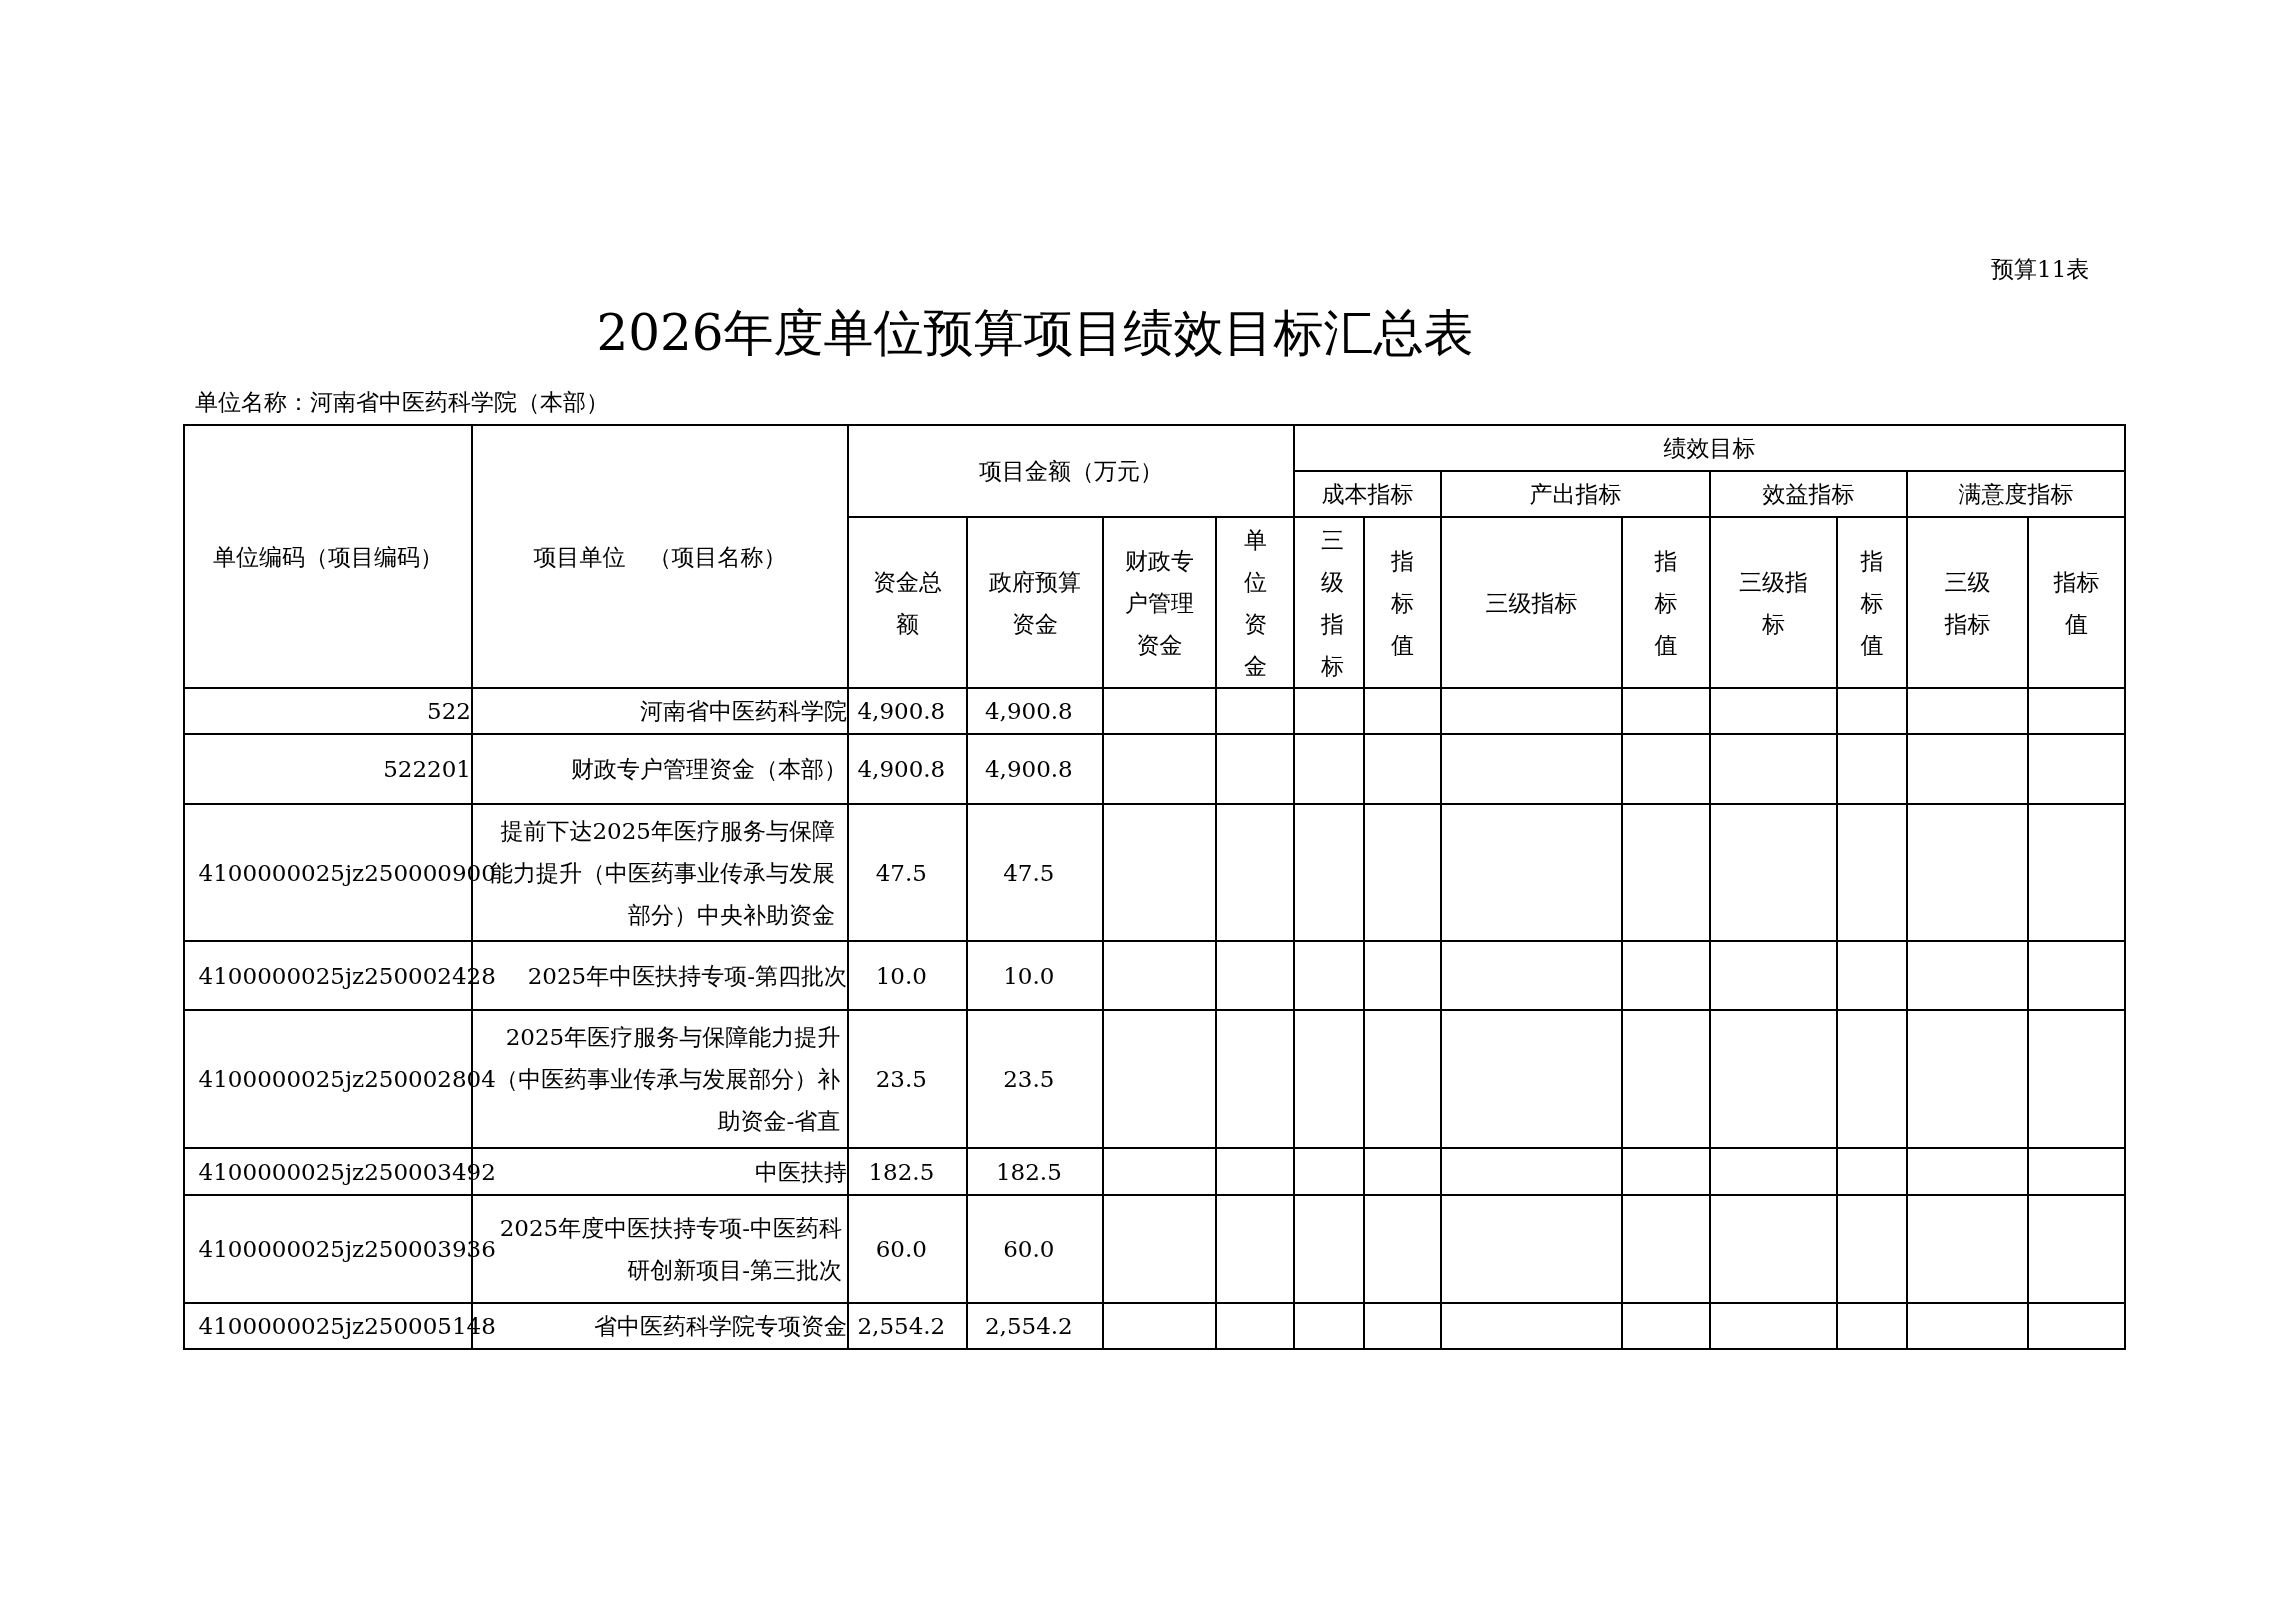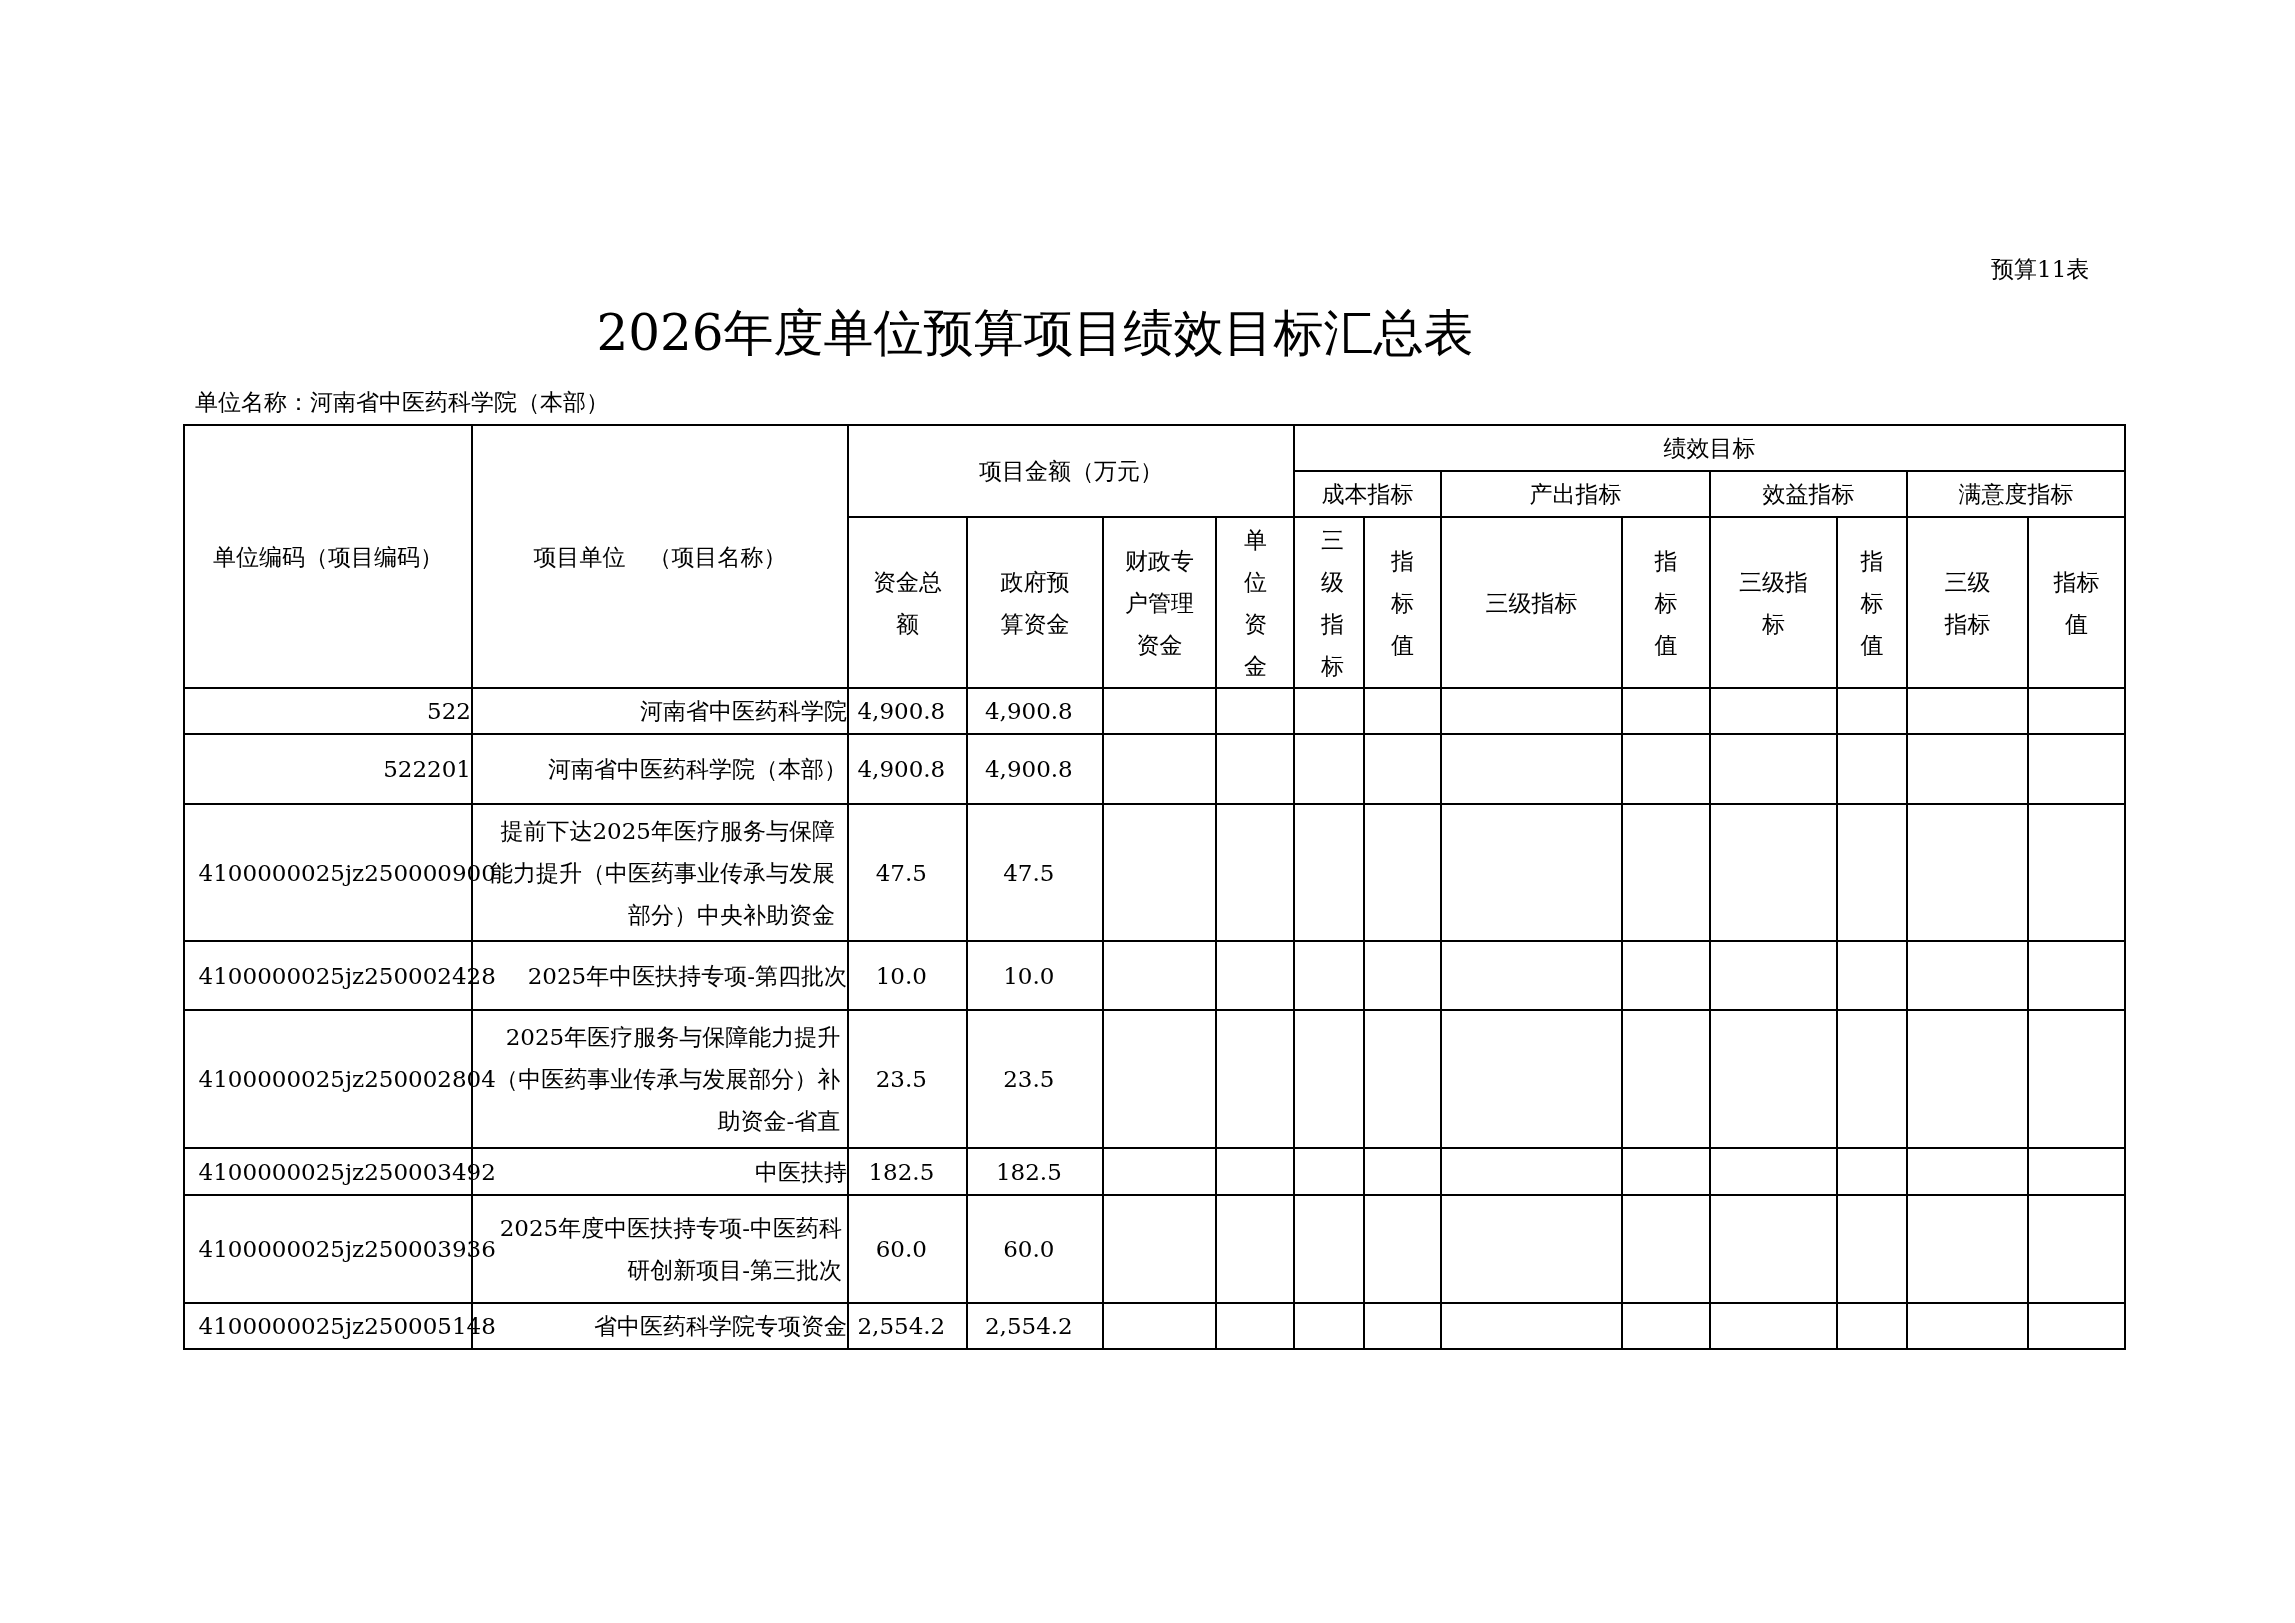--- a/index.html
+++ b/index.html
@@ -45,21 +45,21 @@
       <th colspan="8" class="c">绩效目标</th>
     </tr>
     <tr style="height:46px">
       <th colspan="2" class="c">成本指标</th>
       <th colspan="2" class="c">产出指标</th>
       <th colspan="2" class="c">效益指标</th>
       <th colspan="2" class="c">满意度指标</th>
     </tr>
     <tr style="height:171px">
       <th class="c" style="padding:0 20.5px">资金总额</th>
-      <th class="c" style="padding:0 28px">政府预算资金</th>
+      <th class="c" style="padding:0 17px">政府预算资金</th>
       <th class="c" style="padding:0 13.6px">财政专户管理资金</th>
       <th class="c" style="padding:0 27px">单位资金</th>
       <th class="c" style="padding:0 26px">三级指标</th>
       <th class="c" style="padding:0 20.5px">指标值</th>
       <th class="c">三级指标</th>
       <th class="c" style="padding:0 20.5px">指标值</th>
       <th class="c" style="padding:0 27px">三级指标</th>
       <th class="c" style="padding:0 20.5px">指标值</th>
       <th class="c" style="padding:0 27px">三级指标</th>
       <th class="c" style="padding:0 24px">指标值</th>
@@ -77,21 +77,21 @@
         <td></td>
         <td></td>
         <td></td>
         <td></td>
         <td></td>
         <td></td>
         <td></td>
     </tr>
     <tr style="height:70px">
       <td class="l">522201</td>
-      <td class="l">河南省中医药科学院（本部）</td>
+      <td class="l">财政专户管理资金（本部）</td>
       <td class="r">4,900.8</td>
       <td class="r">4,900.8</td>
       <td></td>
         <td></td>
         <td></td>
         <td></td>
         <td></td>
         <td></td>
         <td></td>
         <td></td>

